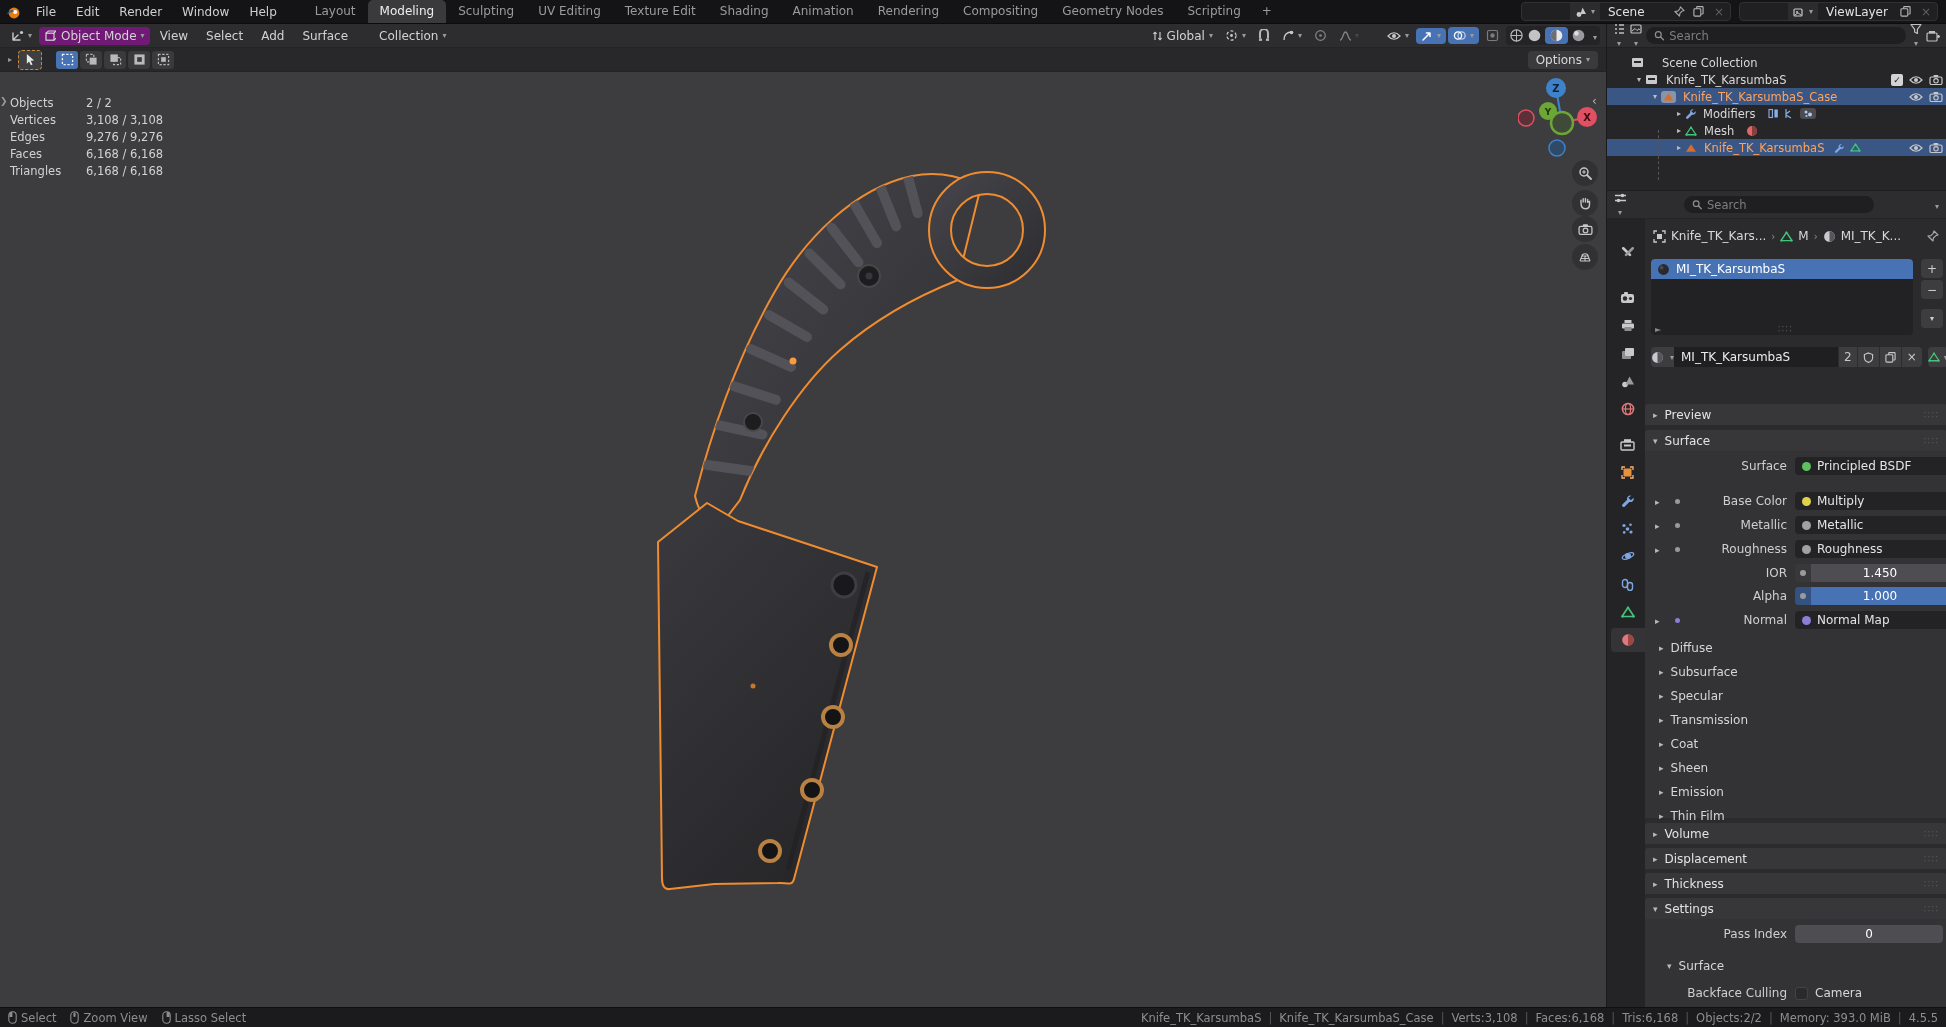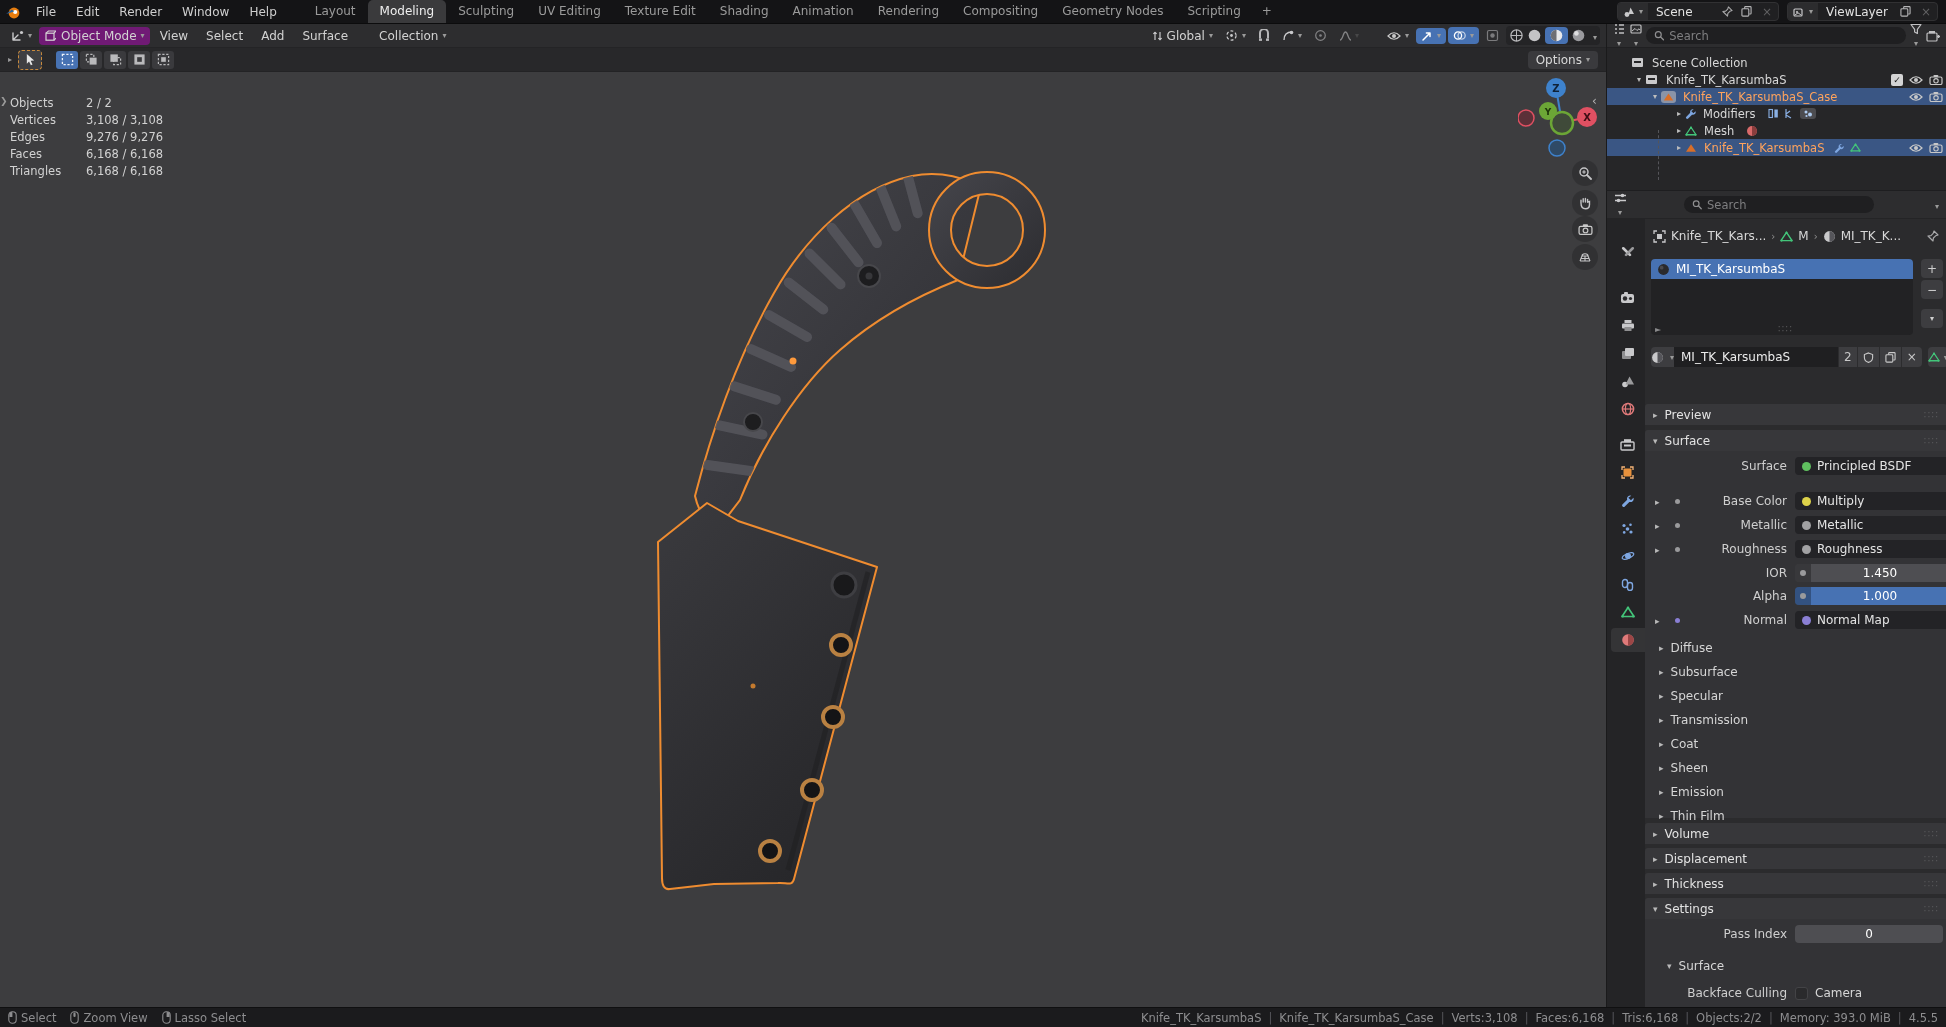--- a/index.html
+++ b/index.html
@@ -16,21 +16,21 @@
 
   
   #topbar { position:absolute; left:0; top:0; width:1946px; height:24px; background:#141416; display:flex; align-items:stretch; border-bottom:1px solid #0c0c0d; }
   .menu-item { padding:12px 10px; display:flex; align-items:center; color:#cfcfcf; }
   .logo { width:26px; display:flex; align-items:center; justify-content:center; }
   .ws-tabs { display:flex; align-items:flex-end; margin-left:16px; }
   .ws-tab { padding:4px 12px 5px; color:#9b9b9b; border-radius:5px 5px 0 0; }
   .ws-tab.active { background:#3a3a3c; color:#efefef; }
   .ws-add { padding:4px 9px 5px; color:#9b9b9b; }
   .tb-right { margin-left:auto; display:flex; align-items:center; gap:8px; padding-right:8px; }
-  .id-block { display:flex; align-items:center; background:#202022; border:1px solid #313133; border-radius:4px; height:19px; overflow:hidden; }
+  .id-block { display:flex; align-items:center; background:#202022; border:1px solid #313133; border-radius:4px; height:19px; overflow:hidden;padding-left:48px; }
   .id-block .ib-icon { display:flex; align-items:center; background:#2c2c2e; height:100%; padding:0 5px; }
   .id-block .ib-name { padding:0 8px; color:#e2e2e2; min-width:70px; }
   .id-block .ib-btn { display:flex; align-items:center; padding:0 4px; color:#a8a8a8; height:100%; }
   .id-block .ib-x { color:#606062; padding:0 6px; }
 
   
   #viewport { position:absolute; left:0; top:24px; width:1606px; height:983px; background:#3d3d3f; overflow:hidden; }
   .vp-header { height:24px; background:#2d2d2f; display:flex; align-items:center; padding:0 6px; gap:2px; border-bottom:1px solid #242426; }
   .hbtn { display:flex; align-items:center; padding:2px 5px; border-radius:4px; color:#d2d2d2; }
   .hbtn.raised { background:#701a75; }
@@ -534,21 +534,21 @@
         </svg>
     </span>
   </div>
 
   <div class="ol-row" style="top:30px">
     <span style="width:24px"></span>
     <svg width="13" height="11" viewBox="0 0 13 11">
         <rect x="1" y="1" width="11" height="9" rx="1" fill="#c9c9cb"></rect>
         <rect x="3" y="4" width="7" height="2" fill="#262628"></rect>
       </svg>
-    <span style="margin-left:8px">Scene Collection</span>
+    <span style="margin-left:18px">Scene Collection</span>
   </div>
 
   <div class="ol-row" style="top:47px">
     <span style="width:26px"></span>
       <span class="arr">▾</span>
     <svg width="13" height="11" viewBox="0 0 13 11">
         <rect x="1" y="1" width="11" height="9" rx="1" fill="#c9c9cb"></rect>
         <rect x="3" y="4" width="7" height="2" fill="#262628"></rect>
       </svg>
     <span style="margin-left:8px">Knife_TK_KarsumbaS</span>

